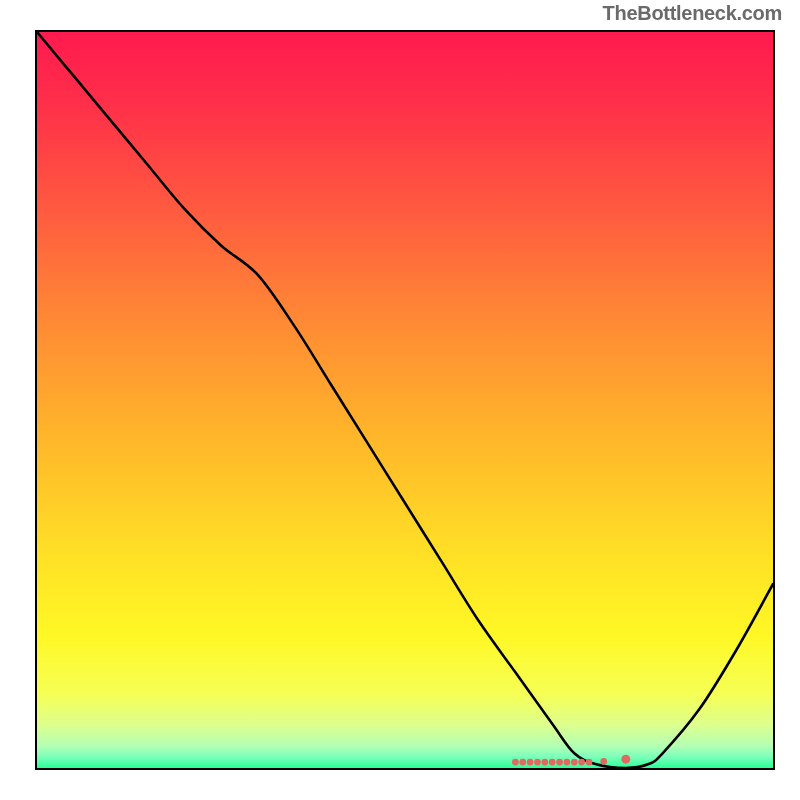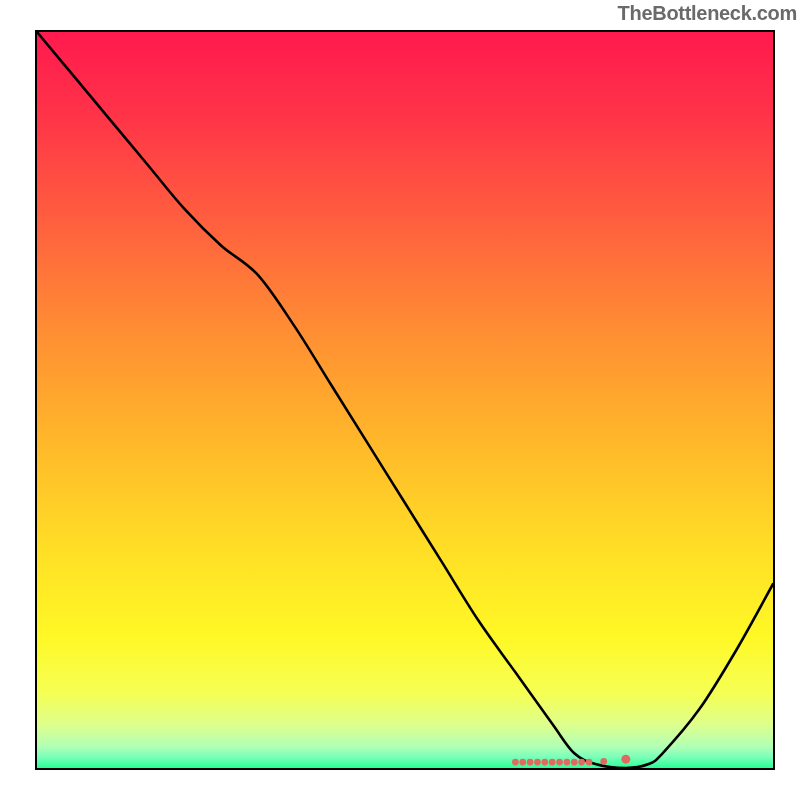--- a/index.html
+++ b/index.html
@@ -7,21 +7,21 @@
     width: 800px;
     height: 800px;
     background: #ffffff;
     font-family: Arial, sans-serif;
     position: relative;
     overflow: hidden;
   }
   .watermark {
     position: absolute;
     top: 2px;
-    right: 3px;
+    right: 18px;
     font-size: 20px;
     font-weight: 600;
     color: #6a6a6a;
     letter-spacing: -0.3px;
     margin-left: 12px;
   }
   .plot {
     position: absolute;
     left: 35px;
     top: 30px;

